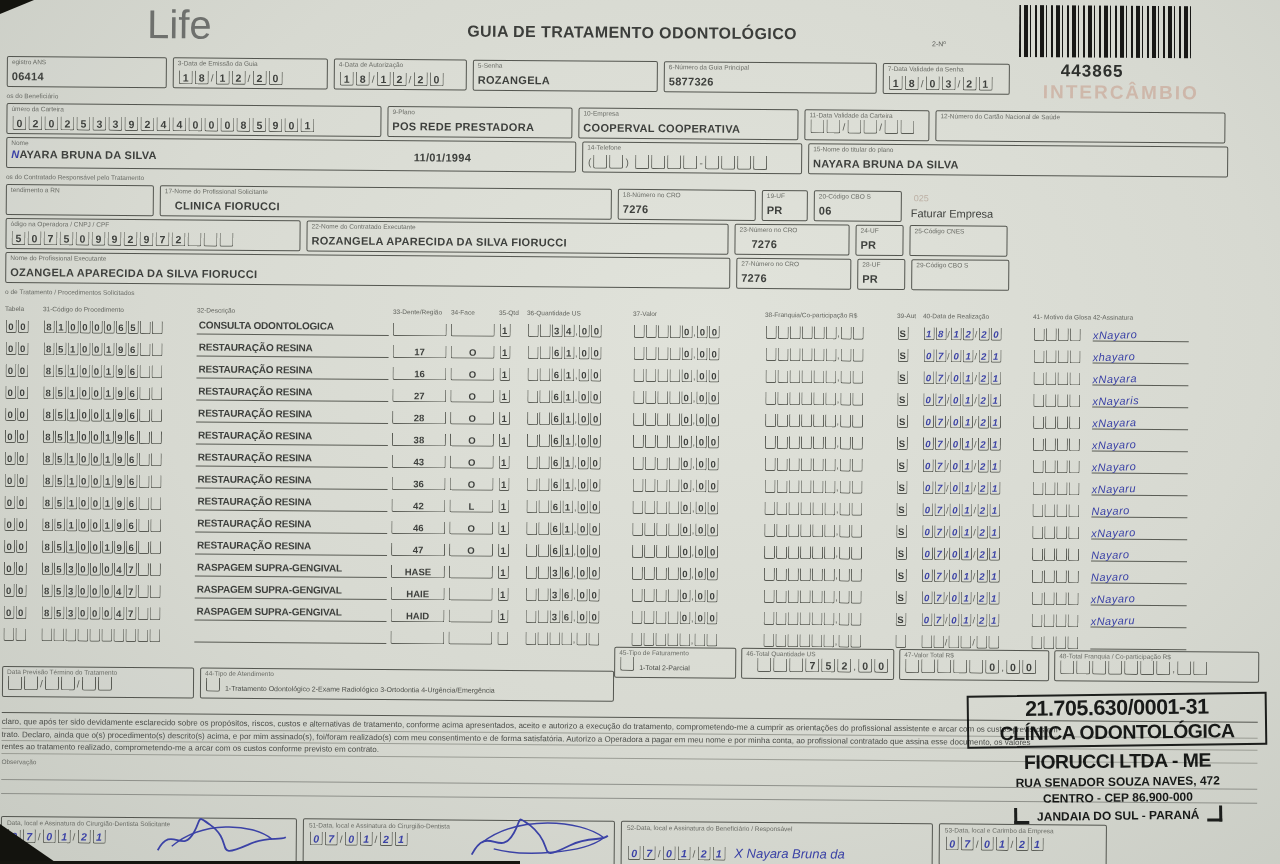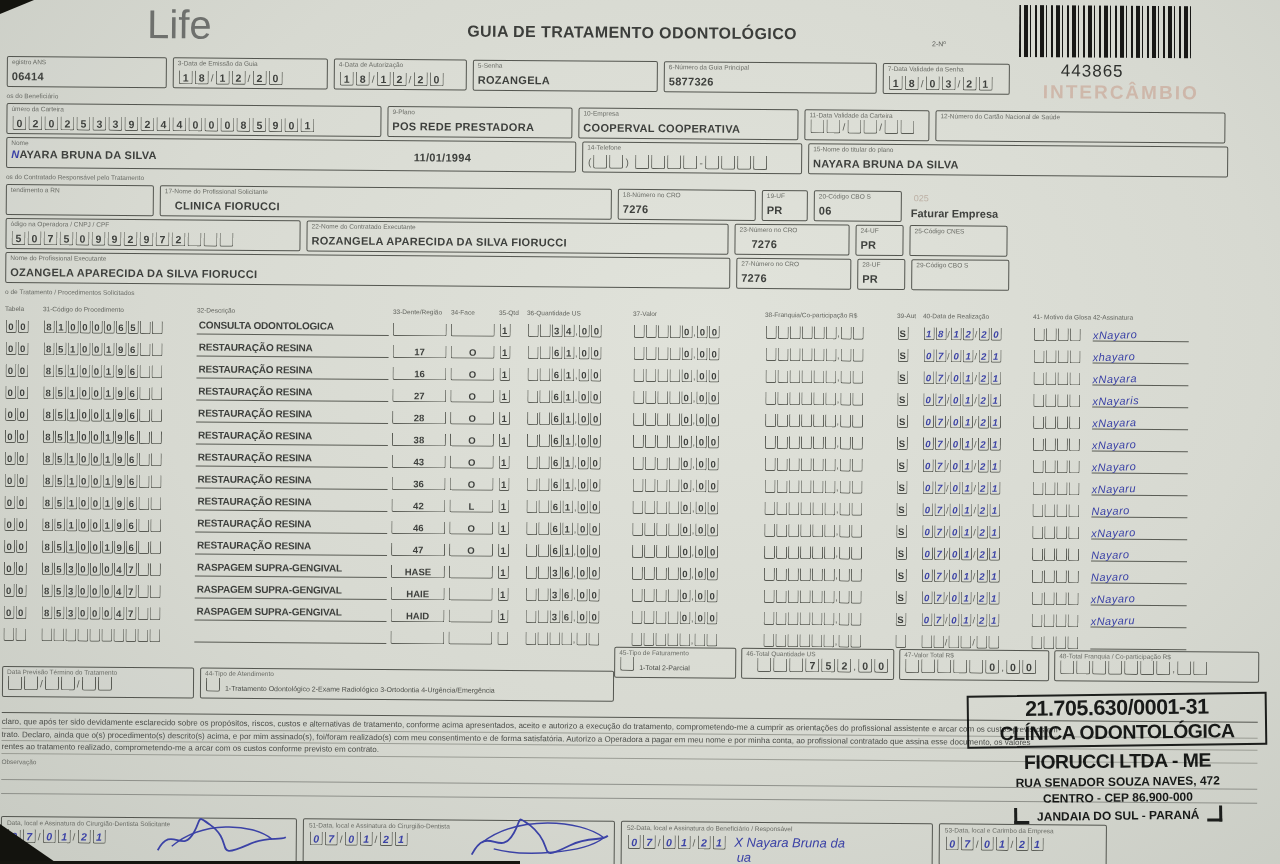--- a/index.html
+++ b/index.html
@@ -8,21 +8,21 @@
     background:radial-gradient(ellipse at 55% 38%, #e0e2da 0%, #d7d9d1 55%, #c7cac2 100%);
     transform:rotate(0.45deg);transform-origin:50% 50%;box-shadow:0 0 18px rgba(0,0,0,.6);}
   .content{position:relative;padding:6px 10px 0 16px;width:1270px;color:#3e403d;}
   
   .hdr{position:relative;height:60px;}
   .logo{position:absolute;left:140px;top:8px;font-size:40px;color:#6e706d;letter-spacing:0px;font-weight:400;}
   .title{position:absolute;left:0;width:1250px;text-align:center;top:26px;font-size:16px;font-weight:bold;color:#3c3e3b;letter-spacing:.4px;}
   .bclabel{position:absolute;left:925px;top:40px;font-size:7px;color:#5c5e5a;}
   .barcode{position:absolute;left:1012px;top:4px;width:172px;height:52px;
     background:repeating-linear-gradient(90deg,#181816 0 2px,transparent 2px 5px,#181816 5px 9px,transparent 9px 11px,#181816 11px 12px,transparent 12px 16px);}
-  .bnum{position:absolute;left:1070px;top:66px;font-size:17px;font-weight:normal;color:#2e302d;letter-spacing:1px;}
+  .bnum{position:absolute;left:1070px;top:66px;font-size:17px;font-weight:bold;color:#2e302d;letter-spacing:1px;}
   .wmark{position:absolute;left:1052px;top:86px;font-size:19px;font-weight:bold;color:rgba(188,120,98,0.35);letter-spacing:2px;}
   
   .frow{display:flex;gap:6px;margin-top:3px;align-items:stretch;}
   .fbox{border:1.5px solid #53554f;border-radius:2px;padding:1px 4px 2px;box-sizing:border-box;background:rgba(255,255,255,0.04);}
   .flab{display:block;font-size:6.5px;color:#6b6d67;white-space:nowrap;overflow:hidden;line-height:8px;}
   .fval{font-size:11px;font-weight:bold;color:#3e403d;letter-spacing:.3px;line-height:14px;white-space:nowrap;}
   .seclab{font-size:6.5px;color:#6b6d67;margin:4px 0 0 0;line-height:9px;}
   
   .comb{display:inline-flex;align-items:flex-end;}
   .comb-cell{display:inline-block;min-width:12px;height:13px;border:1px solid #5a5c55;border-top:none;
@@ -56,39 +56,39 @@
   .decl{border-top:1.5px solid #53554f;margin-top:0;padding-top:3px;width:1256px;}
   .decl-line{font-size:8px;color:#4a4c48;line-height:11.5px;white-space:nowrap;overflow:hidden;border-bottom:1px solid #9a9c94;}
   .obs{margin-top:4px;}
   .obs-line{height:13px;border-bottom:1px solid #8e908a;width:1256px;}
   
   .sigrow{display:flex;gap:6px;margin-top:22px;}
   .sigbox{border:1.5px solid #53554f;border-radius:2px;padding:2px 5px;box-sizing:border-box;position:relative;overflow:visible;background:rgba(255,255,255,0.03);}
   .sigbox .comb-cell{min-width:11px;}
   .sigline{display:flex;align-items:flex-end;gap:8px;margin-top:2px;}
   .scribble{position:absolute;top:-8px;}
-  .benef-sig{font-size:13px;white-space:nowrap;}
+  .benef-sig{font-size:13px;white-space:nowrap;margin-top:11px;}
   .benef-sig2{font-size:13px;margin-left:110px;}
   
   .stamp{position:absolute;left:982px;top:698px;width:300px;transform:rotate(-1.2deg);
     color:#1d1f1e;text-align:center;font-weight:bold;mix-blend-mode:multiply;}
   .stampbox{border:2px solid #222423;padding:0 2px 1px;}
   .st-cnpj{font-size:21.5px;letter-spacing:-.5px;white-space:nowrap;}
   .st-l1{font-size:19.5px;letter-spacing:-.5px;white-space:nowrap;}
   .st-l2{font-size:19.5px;letter-spacing:-.5px;white-space:nowrap;margin-top:3px;}
   .st-addr{font-size:12px;margin-top:2px;white-space:nowrap;}
   .st-last{display:flex;align-items:flex-end;justify-content:center;gap:8px;}
   .brk-l{width:12px;height:13px;border-left:3.5px solid #222423;border-bottom:3.5px solid #222423;}
   .brk-r{width:12px;height:13px;border-right:3.5px solid #222423;border-bottom:3.5px solid #222423;}
   
   .corner-bl{position:fixed;left:0;bottom:0;width:0;height:0;border-bottom:40px solid #13130e;border-right:58px solid transparent;z-index:9;}
   .corner-tl{position:fixed;left:0;top:0;width:0;height:0;border-top:14px solid #13130e;border-right:34px solid transparent;z-index:9;}
   .edge-bottom{position:fixed;left:0;bottom:0;width:520px;height:3px;background:#15150f;z-index:9;}
   .faint025{position:absolute;font-size:9px;color:rgba(150,120,105,.45);}
-  .faturar{font-size:11px;font-weight:bold;color:#3e403d;}
+  .faturar{font-size:11px;font-weight:normal;color:#3e403d;}
 </style>
 </head>
 <body>
 
 <div class="paper">
   <div class="content">
 
     <div class="hdr">
       <div class="logo">Life</div>
       <div class="title">GUIA DE TRATAMENTO ODONTOLÓGICO</div>

